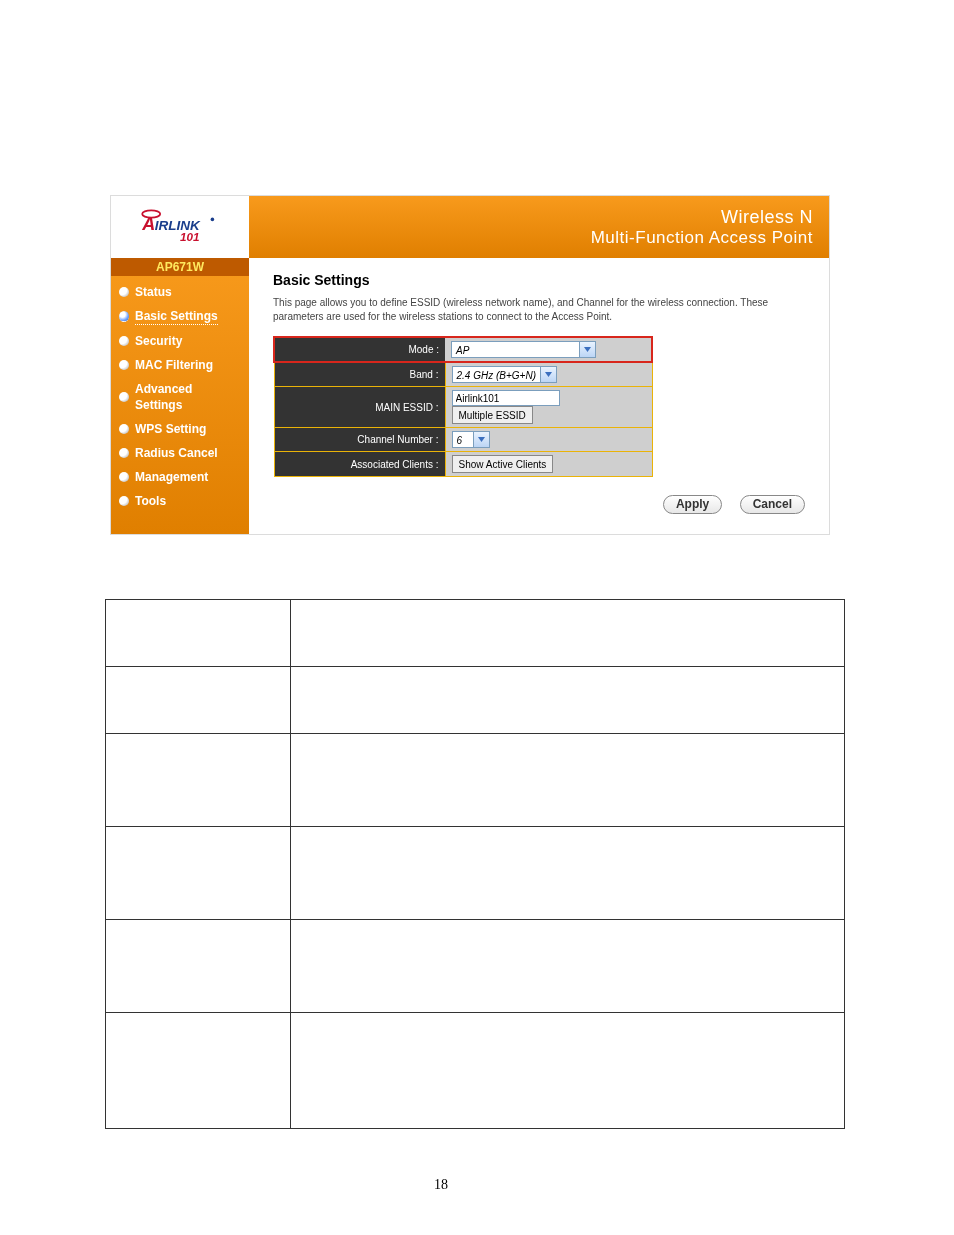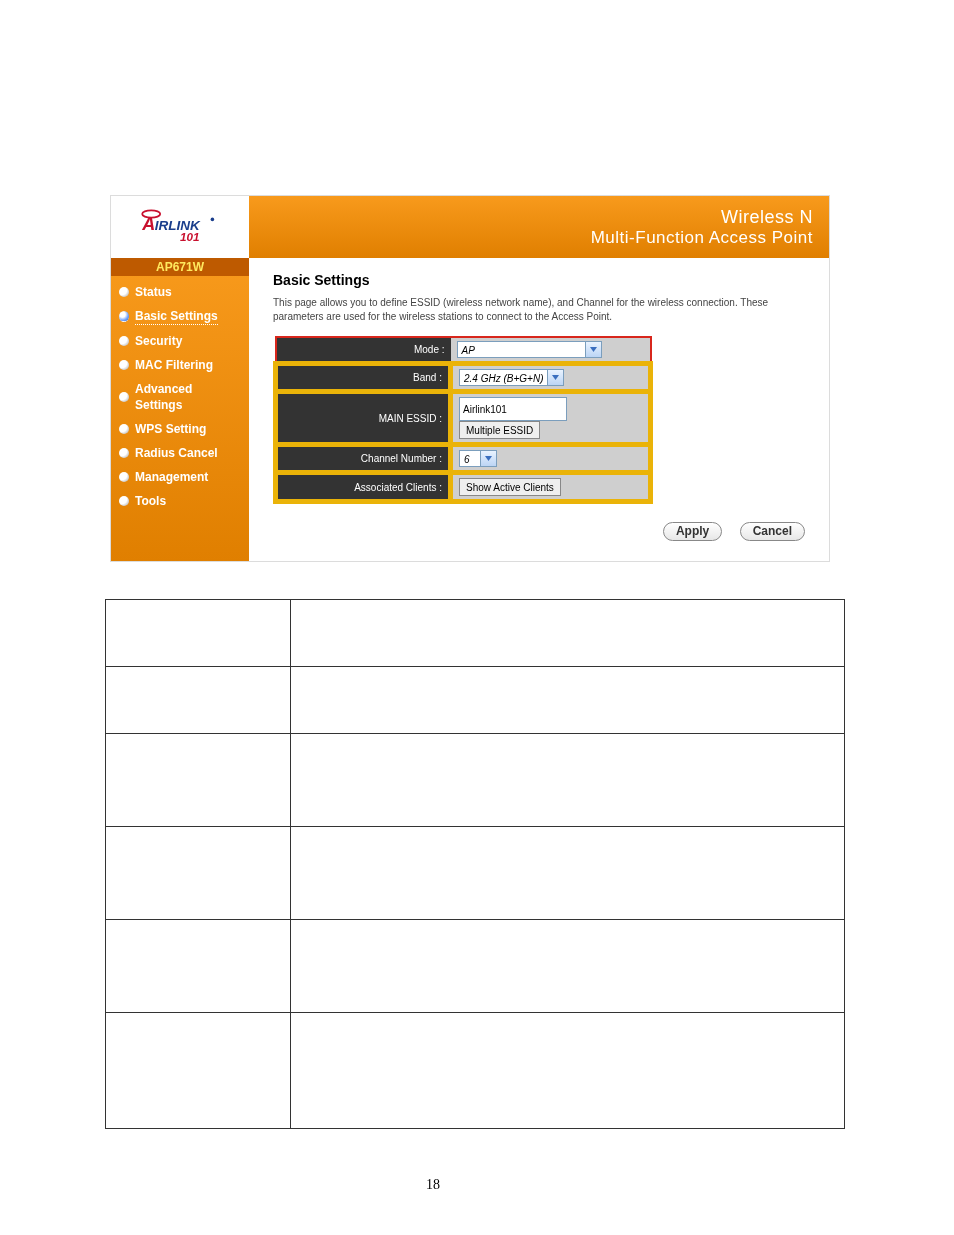--- a/index.html
+++ b/index.html
@@ -124,21 +124,21 @@
     color: #444;
     line-height: 14px;
     margin-bottom: 12px;
   }
   
   table.settings {
     border-collapse: collapse;
     width: 380px;
   }
   table.settings td {
-    border: 5px solid #eab308;
+    border: 1px solid #eab308;
   }
   table.settings td.label {
     width: 158px;
     background: #333333;
     color: #ffffff;
     font-size: 10px;
     text-align: right;
     padding: 5px 6px;
   }
   table.settings td.field {
@@ -155,21 +155,21 @@
     border-left: none;
   }
   select, input[type="text"], button.inline {
     font-size: 10px;
     font-family: inherit;
     border: 1px solid #7b9ebd;
     background: #ffffff;
     box-sizing: border-box;
   }
   input[type="text"] {
-    height: 24px;
+    height: 16px;
     padding: 0 3px;
   }
   button.inline {
     background: #efefef;
     border: 1px solid #888;
     height: 18px;
     padding: 0 6px;
     cursor: pointer;
   }
   
@@ -207,21 +207,21 @@
   .r1 td { height: 64px; }
   .r2 td { height: 64px; }
   .r3 td { height: 90px; }
   .r4 td { height: 90px; }
   .r5 td { height: 90px; }
   .r6 td { height: 113px; }
   
   .pgnum {
     position: absolute;
     bottom: 42px;
-    left: 8px;
+    left: 16px;
     width: 850px;
     text-align: center;
     font-size: 14px;
     color: #000;
     font-family: "Times New Roman", serif;
   }
   
   .sel-wrap {
     display: inline-flex;
     align-items: stretch;

